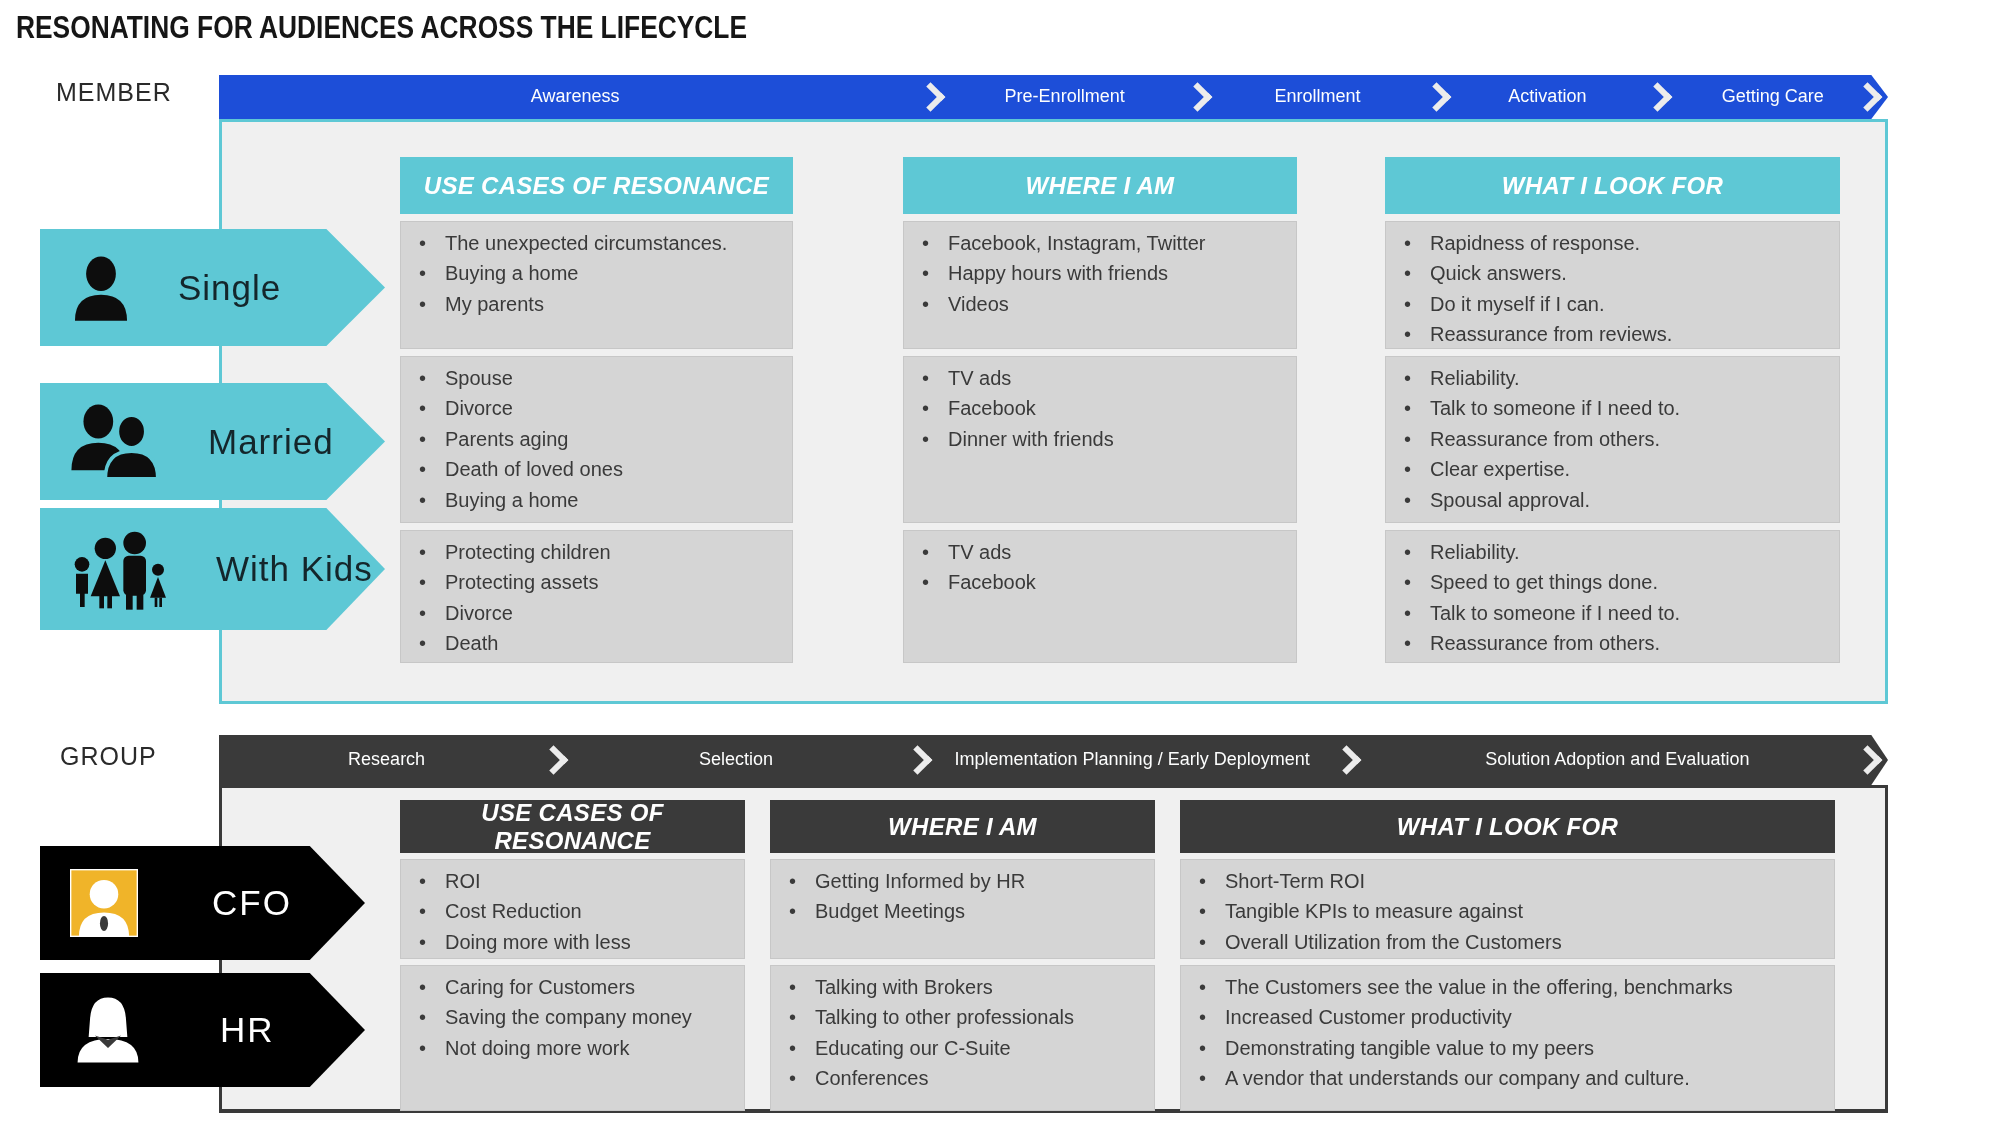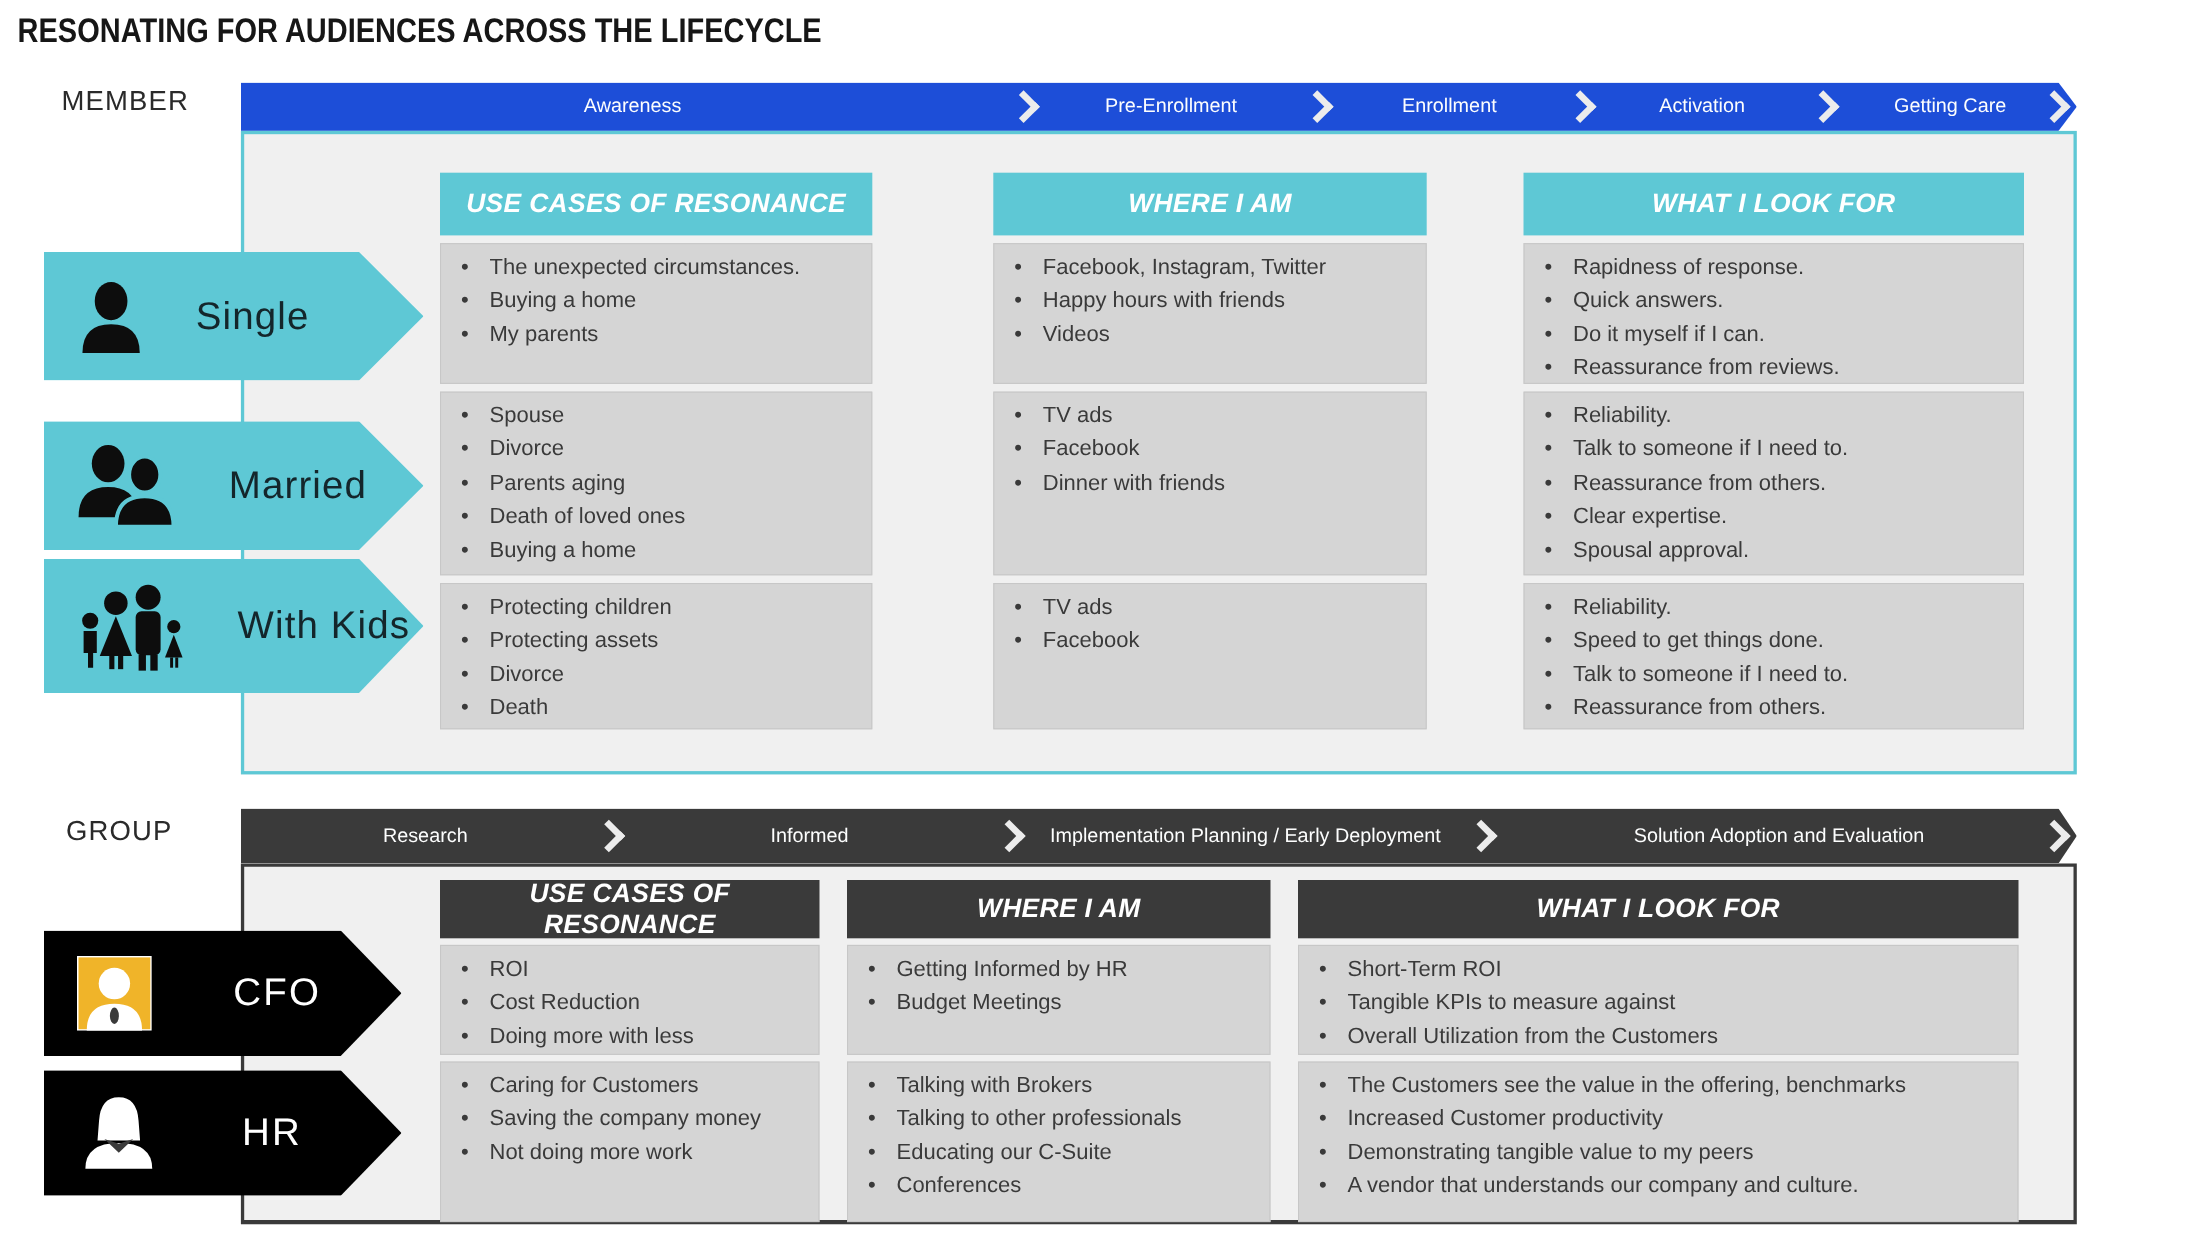--- a/index.html
+++ b/index.html
@@ -223,21 +223,21 @@
           <rect x="134" y="104" width="4" height="14"></rect>
       </svg>
     </span>
     <span class="aud-label">With Kids</span>
   </div>
 
   <div class="section-label group-label">GROUP</div>
 
   <div class="banner group-banner">
       <span>Research</span>
-      <span>Informed</span>
+      <span>Selection</span>
       <span>Implementation Planning / Early Deployment</span>
       <span>Solution Adoption and Evaluation</span>
     </div>
 
   <div class="panel group-panel"></div>
 
   <div class="col g-col g-col1">
     <div class="col-header">USE CASES OF RESONANCE</div>
     <div class="cell gh1">
         <ul class="bullets">

